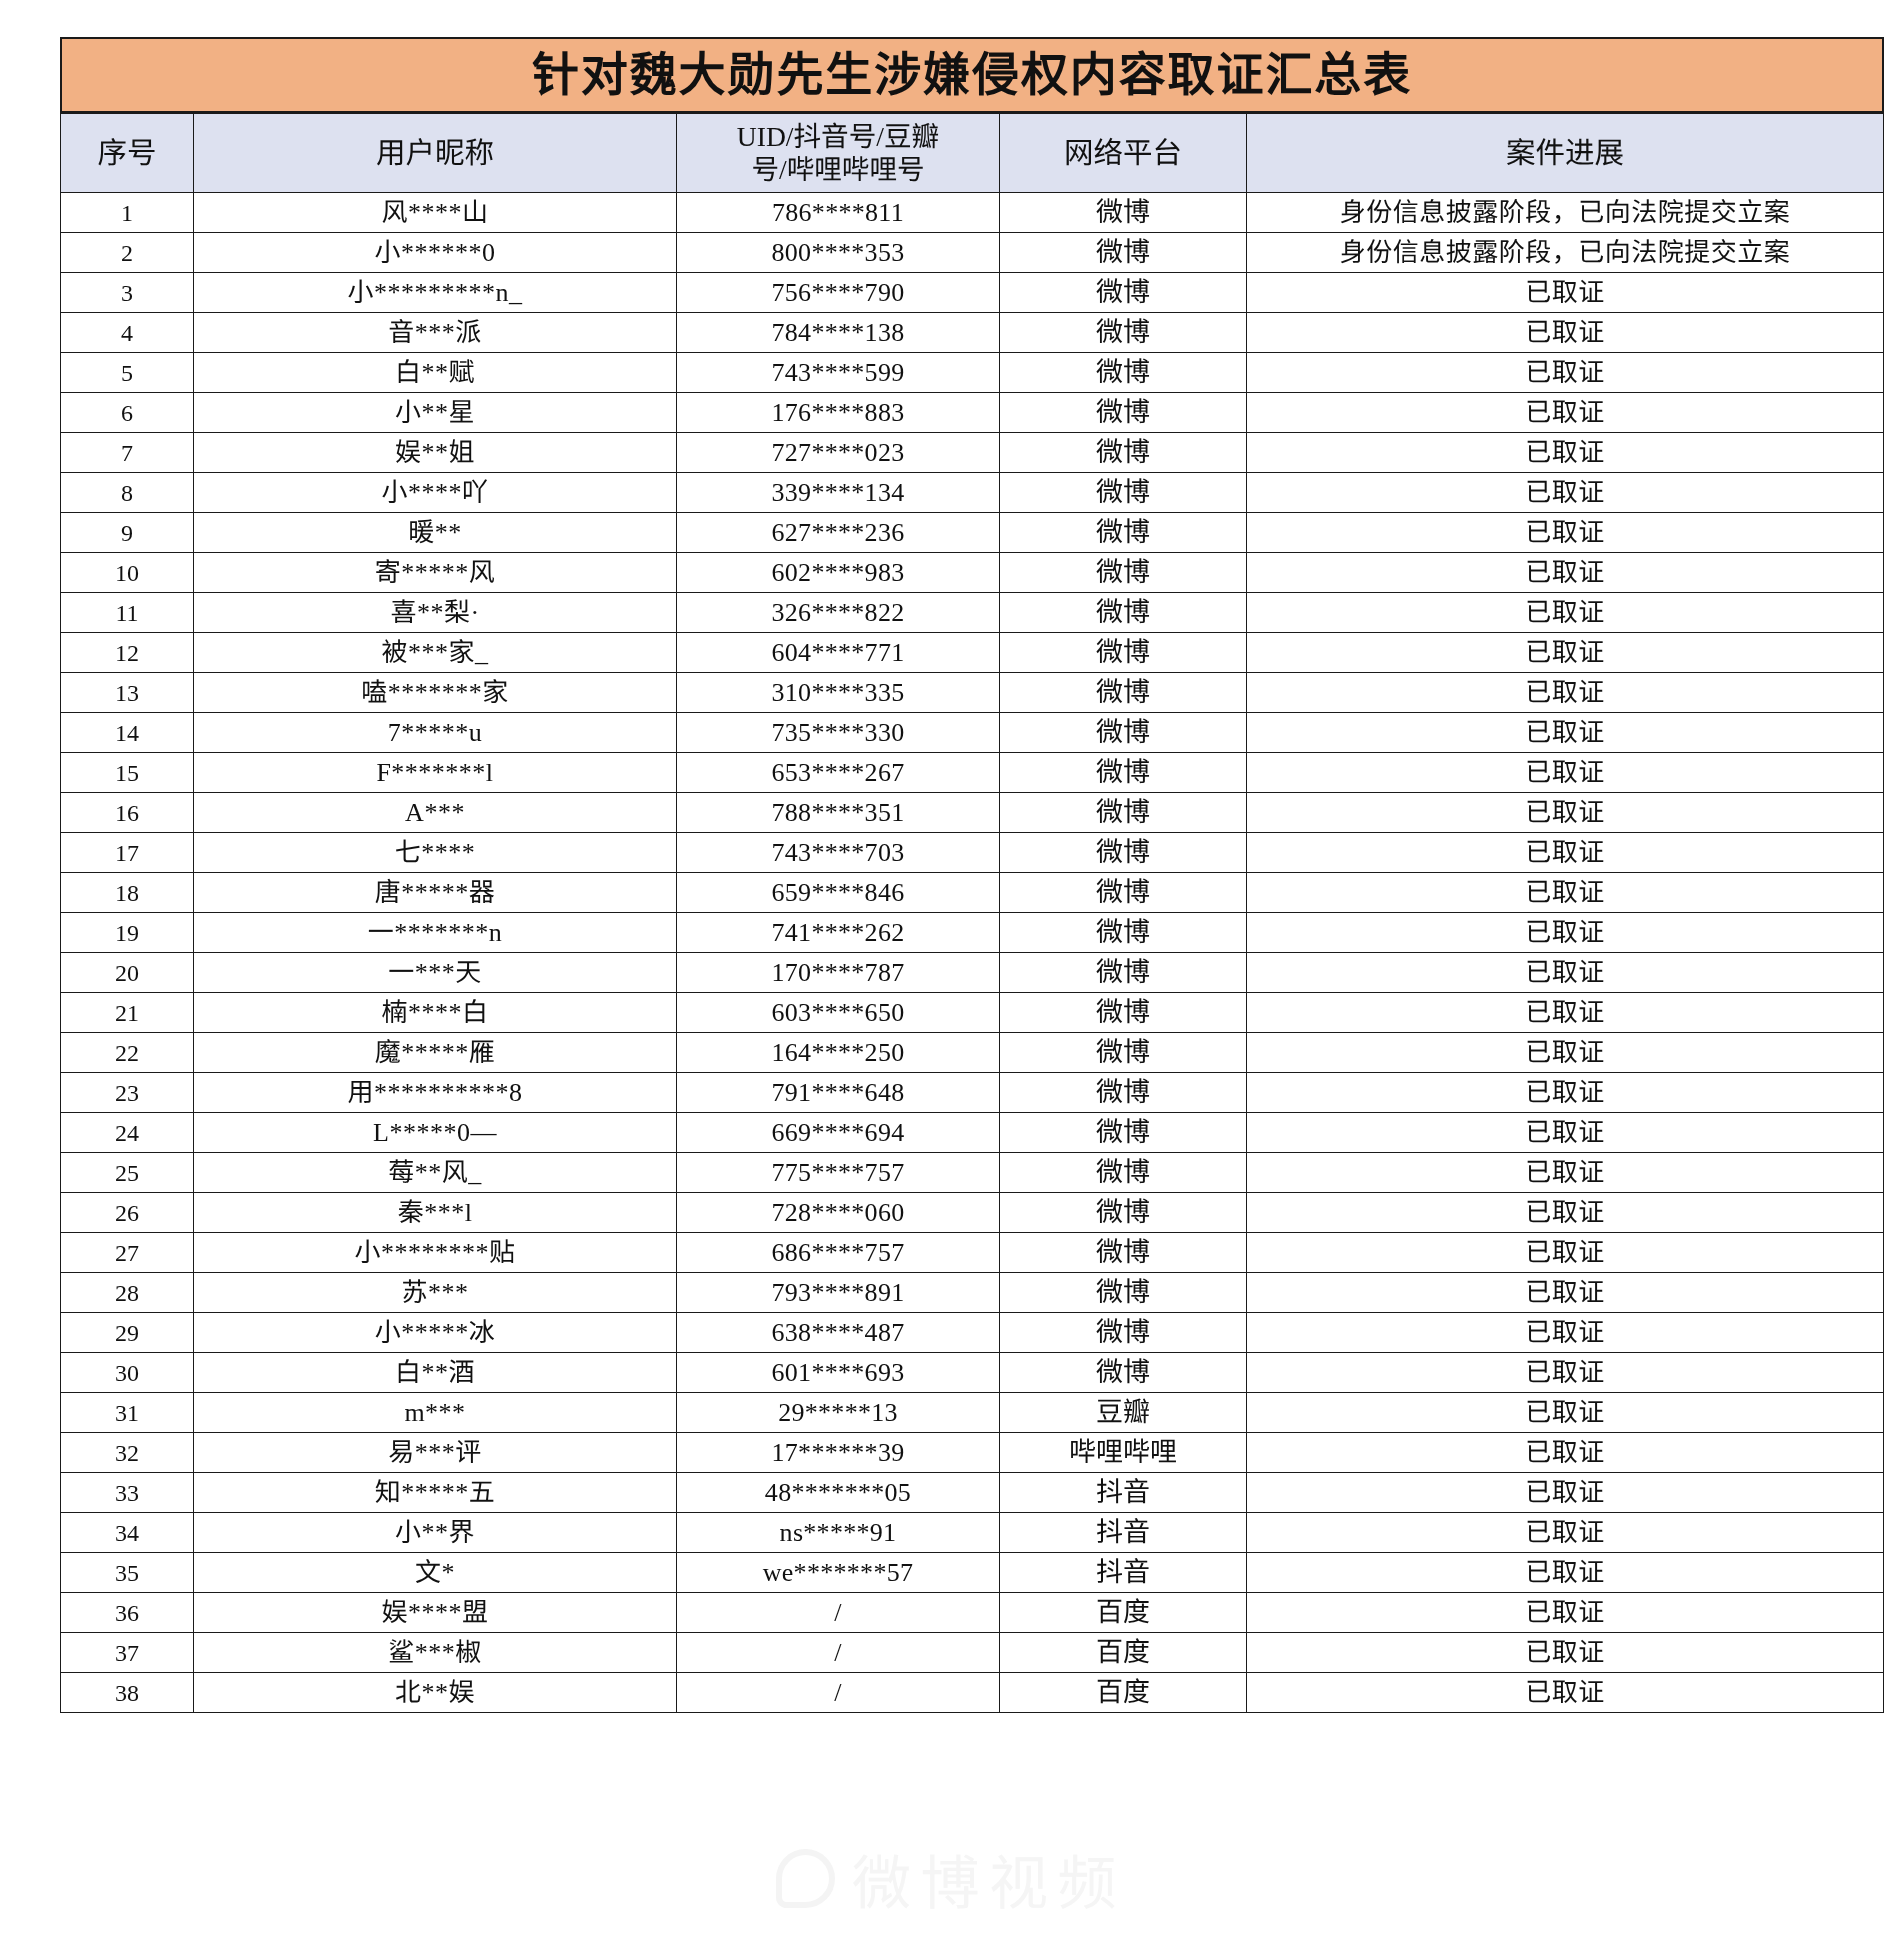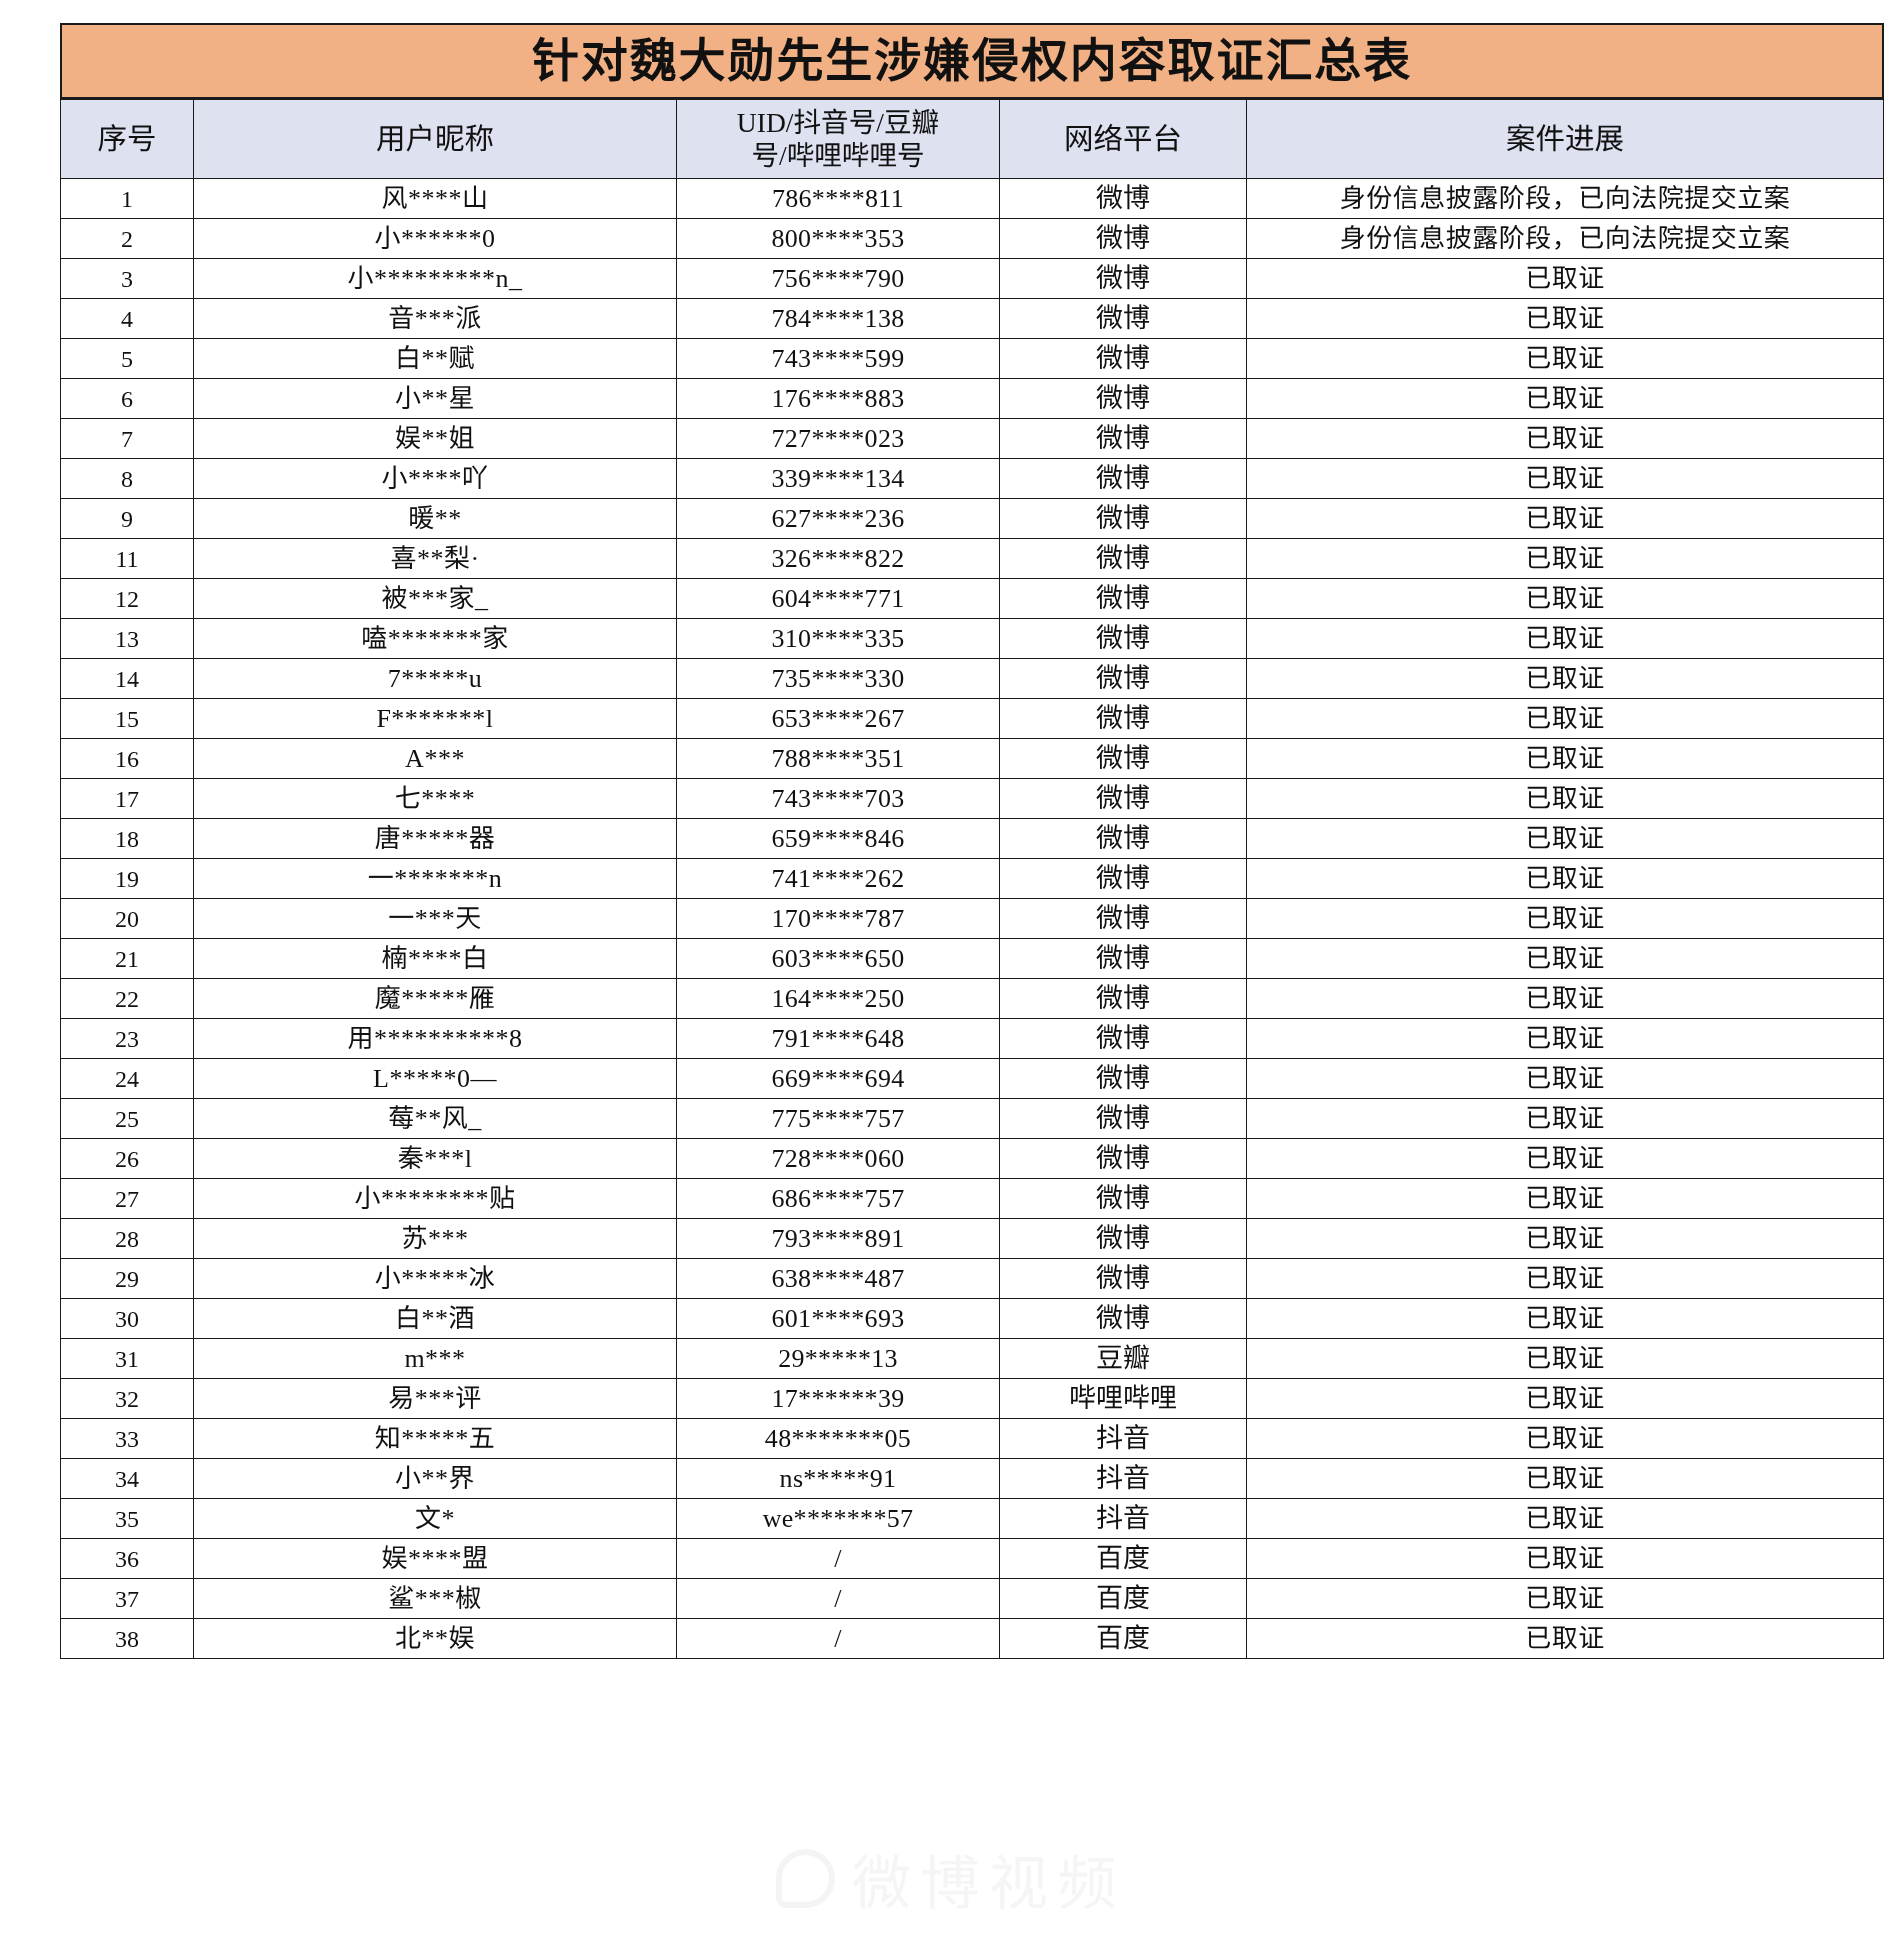--- a/index.html
+++ b/index.html
@@ -13,21 +13,21 @@
     height: 1943px;
     font-family: "Liberation Serif", "DejaVu Serif", serif;
     color: #111111;
     overflow: hidden;
     position: relative;
   }
 
   .sheet {
     position: absolute;
     left: 40px;
-    top: 23px;
+    top: 37px;
     width: 1824px;
     padding-left: 20px;
   }
 
   
   .title-band {
     height: 76px;
     background: #F2B184;
     border: 2.9px solid #1a1a1a;
     border-bottom: 2.9px solid #1a1a1a;
@@ -212,20 +212,27 @@
           <td class="status">已取证</td>
         </tr>
         <tr>
           <td class="idx">9</td>
           <td class="nick">暖**</td>
           <td class="uid">627****236</td>
           <td class="platform">微博</td>
           <td class="status">已取证</td>
         </tr>
         <tr>
+          <td class="idx">10</td>
+          <td class="nick">寄*****风</td>
+          <td class="uid">602****983</td>
+          <td class="platform">微博</td>
+          <td class="status">已取证</td>
+        </tr>
+        <tr>
           <td class="idx">11</td>
           <td class="nick">喜**梨·</td>
           <td class="uid">326****822</td>
           <td class="platform">微博</td>
           <td class="status">已取证</td>
         </tr>
         <tr>
           <td class="idx">12</td>
           <td class="nick">被***家_</td>
           <td class="uid">604****771</td>

